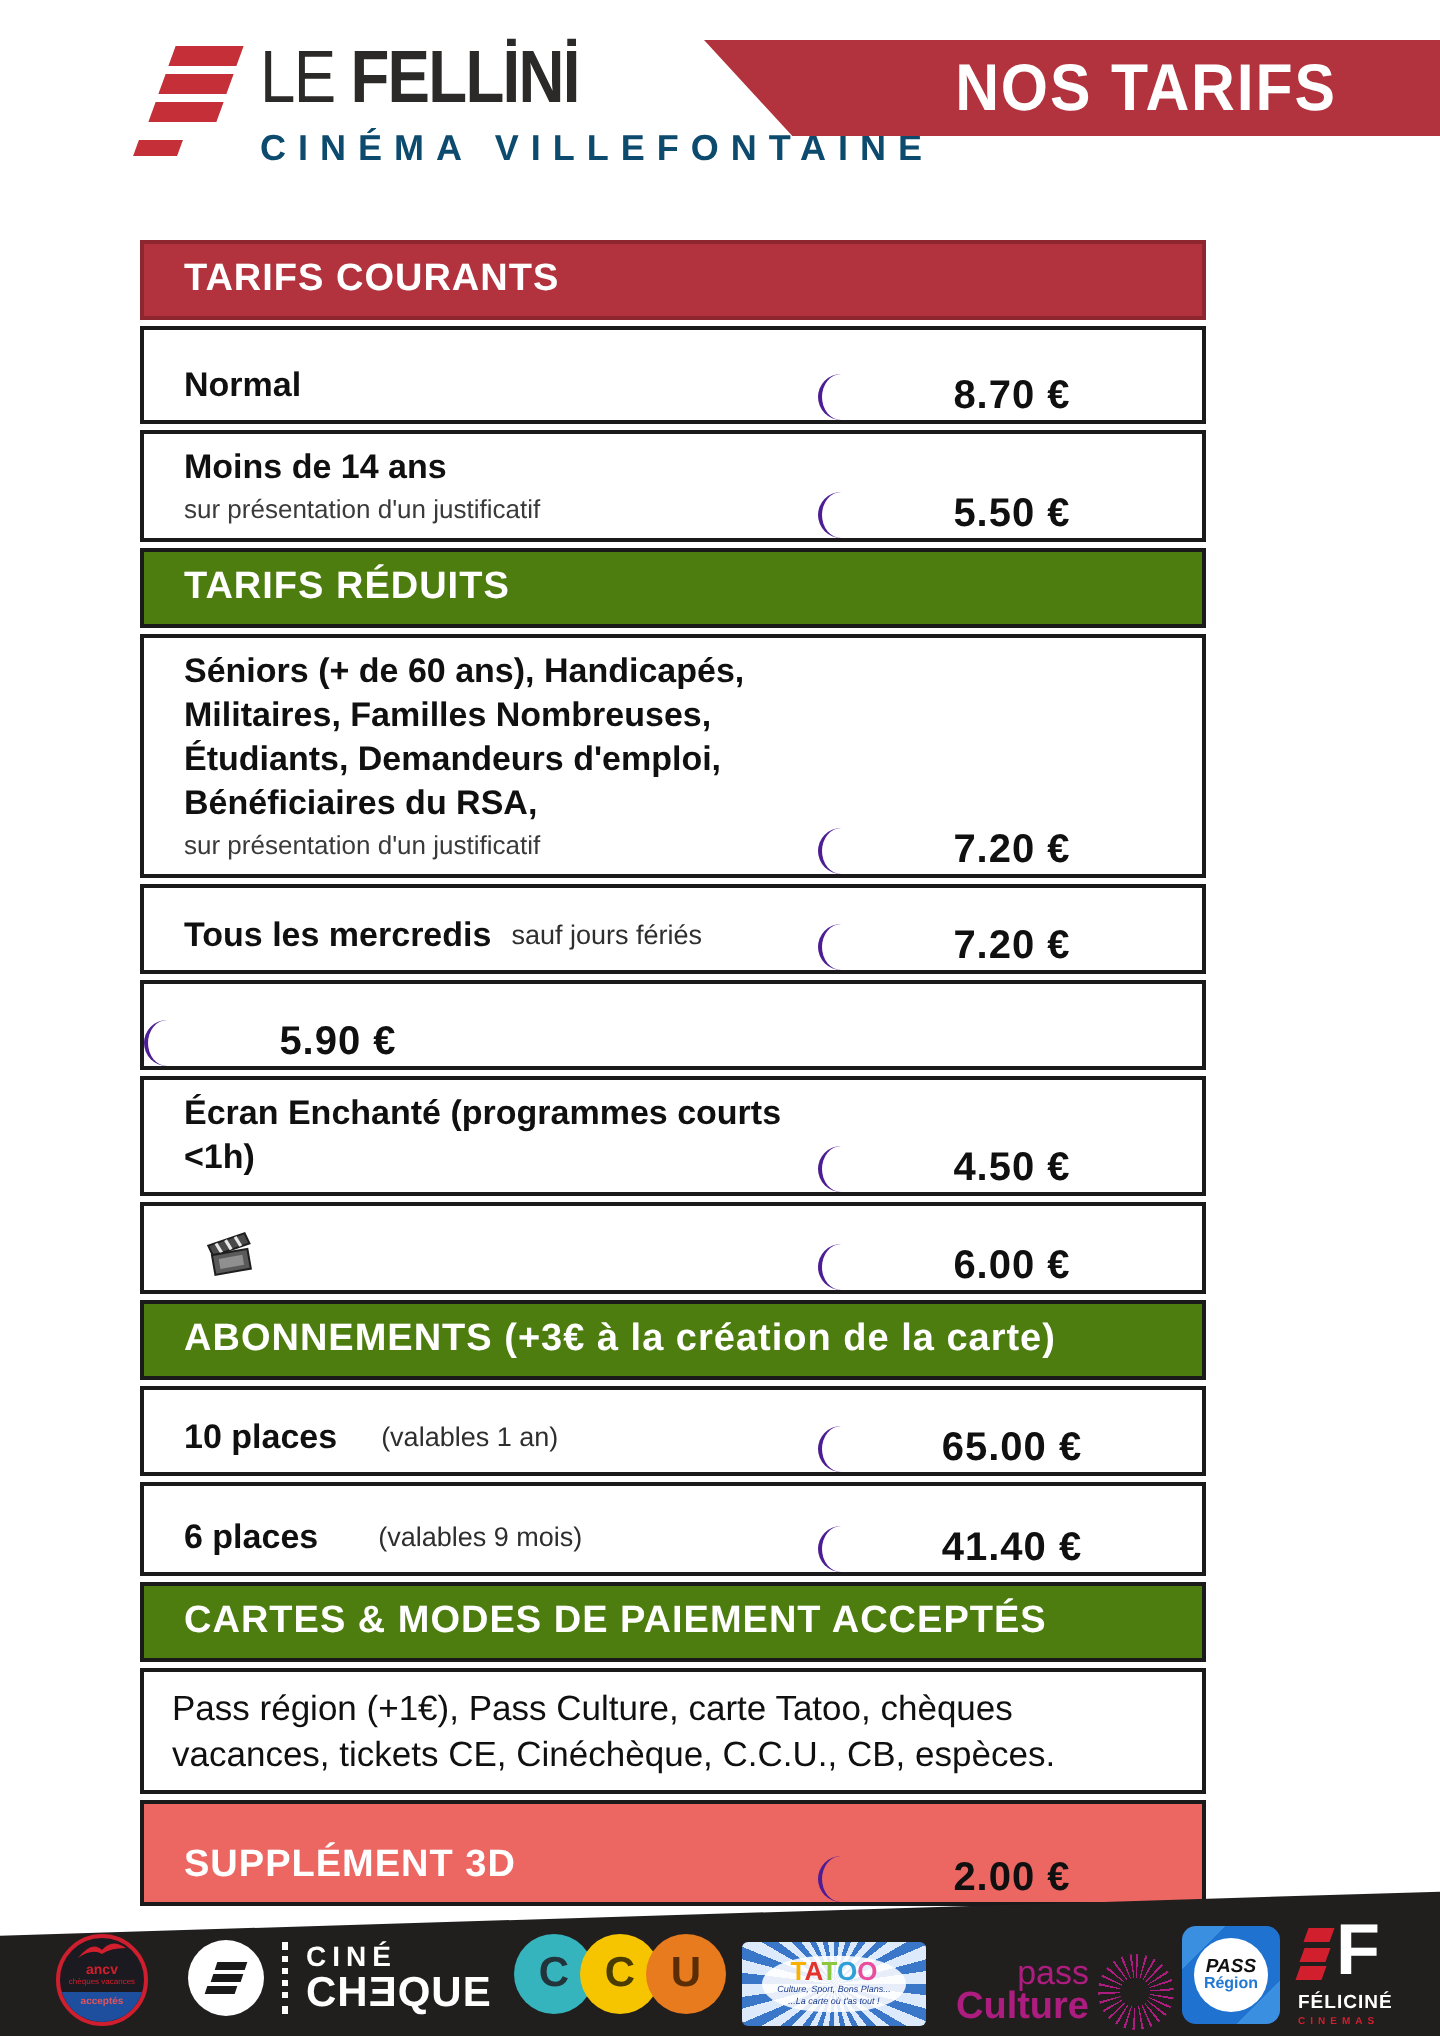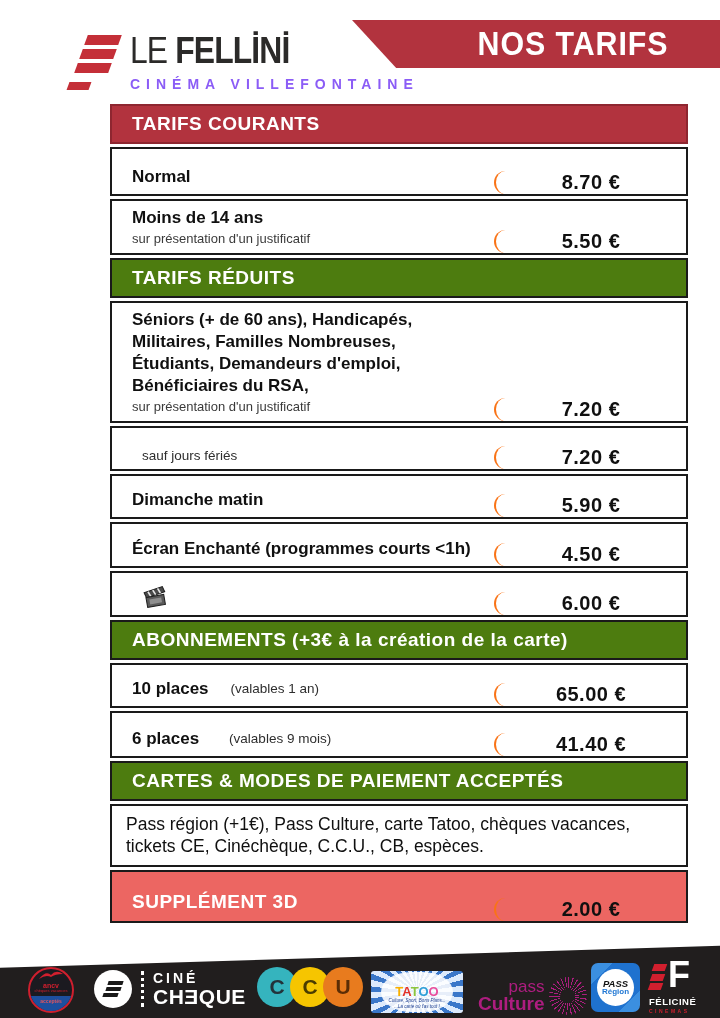--- a/index.html
+++ b/index.html
@@ -1,47 +1,47 @@
 <!DOCTYPE html>
 <html><head>
 <meta charset="utf-8">
 <style>
   html,body{margin:0;padding:0;}
   body{
     width:720px;height:1018px;position:relative;overflow:hidden;
     background:#ffffff;font-family:"Liberation Sans","DejaVu Sans",sans-serif;
   }
   
-  .logo-wrap{position:absolute;left:76px;top:32px;display:flex;}
+  .logo-wrap{position:absolute;left:76px;top:20px;display:flex;}
   .logo-bars{display:flex;flex-direction:column;margin-top:3px;}
   .logo-bars .bar{width:34px;height:10px;background:#c42f38;transform:skewX(-20deg);margin-bottom:4px;}
   .logo-bars .bar.b1{margin-left:10px;}
   .logo-bars .bar.b2{margin-left:5px;}
   .logo-bars .bar.b3{margin-left:0px;}
   .logo-bars .bar.b4{width:22px;height:8px;margin-left:-8px;margin-top:5px;}
   .logo-text{margin-left:10px;}
   .logo-title{transform:scaleX(0.86);transform-origin:left;white-space:nowrap;
     font-size:37px;line-height:1;color:#2b2a29;font-weight:400;letter-spacing:-1px;}
   .logo-title b{font-weight:800;}
-  .logo-sub{color:#8b5cf6;font-size:14px;font-weight:700;letter-spacing:6px;margin-top:7px;white-space:nowrap;}
+  .logo-sub{color:#0c4a6e;font-size:18px;font-weight:700;letter-spacing:6px;margin-top:7px;white-space:nowrap;}
   .banner{position:absolute;top:20px;right:0;width:368px;height:48px;background:#b2333e;
     clip-path:polygon(0 0,100% 0,100% 100%,12% 100%);
     display:flex;align-items:center;justify-content:flex-end;box-sizing:border-box;padding-right:52px;}
   .banner-title{color:#fff;font-size:33px;font-weight:700;letter-spacing:1px;transform:scaleX(0.92);transform-origin:right;white-space:nowrap;}
 
   
-  .price-table{position:absolute;left:70px;top:104px;width:578px;margin-left:40px;}
+  .price-table{position:absolute;left:70px;top:120px;width:533px;}
   .box{box-sizing:border-box;border:2px solid #1a1a1a;margin-bottom:3px;background:#fff;}
   .sec-header{display:flex;align-items:center;height:40px;padding:0 20px;color:#fff;
     font-weight:700;font-size:19px;letter-spacing:.5px;white-space:nowrap;}
   .sec-header.dark{background:#b2333e;border-color:#8e2630;}
   .sec-header.coral{background:#4d7c0f;border-color:#1a1a1a;}
   .row{display:flex;align-items:flex-end;}
   .label-cell{flex:1;display:flex;flex-direction:column;justify-content:center;padding:6px 12px 6px 20px;}
-  .price-cell{width:190px;border-left:2px solid #f97316;display:flex;align-items:center;justify-content:center;
+  .price-cell{width:190px;border-left:2px solid #4c1d95;display:flex;align-items:center;justify-content:center;
     font-weight:700;font-size:20px;color:#101010;letter-spacing:.5px;border-radius:16px;}
   .lbl-line{display:flex;align-items:center;flex-wrap:wrap;}
   .label{font-weight:700;font-size:17px;color:#101010;line-height:1.3;}
   .note{font-weight:400;font-size:13.5px;color:#2e2e2e;margin-left:10px;}
   .sub{font-weight:400;font-size:13px;color:#3a3a3a;margin-top:2px;line-height:1.2;}
   .full-cell{padding:7px 12px 7px 14px;font-weight:400;font-size:17.5px;color:#101010;line-height:1.3;}
   .supplement{background:#ec6662;}
   .supplement .label{color:#ffffff;font-size:19px;letter-spacing:.5px;}
   .clap-icon{margin-left:10px;flex:0 0 auto;}
 
@@ -72,21 +72,21 @@
   .ccu .c{width:40px;height:40px;border-radius:50%;display:flex;align-items:center;justify-content:center;
     font-weight:800;font-size:21px;color:#23333a;}
   .ccu .c+.c{margin-left:-7px;}
   .ccu .c.teal{background:#35b4be;}
   .ccu .c.yellow{background:#f6c500;color:#4a3c00;}
   .ccu .c.orange{background:#e87b1e;color:#5a2d06;}
   
   .tatoo{left:371px;top:41px;width:92px;height:42px;border-radius:3px;overflow:hidden;
     background:repeating-conic-gradient(#3a77c9 0deg 7deg,#dceafc 7deg 15deg);
     display:flex;flex-direction:column;align-items:center;justify-content:center;}
-  .tatoo .t-card{background:rgba(255,255,255,.88);border-radius:50%/60%;padding:13px 8px 2px;text-align:center;}
+  .tatoo .t-card{background:rgba(255,255,255,.88);border-radius:50%/60%;padding:1px 8px 2px;text-align:center;}
   .tatoo .t-title{font-weight:800;font-size:13px;line-height:1;}
   .tatoo .t-title span:nth-child(1){color:#f9b000;}
   .tatoo .t-title span:nth-child(2){color:#e3332a;}
   .tatoo .t-title span:nth-child(3){color:#8dc63f;}
   .tatoo .t-title span:nth-child(4){color:#2f9fd8;}
   .tatoo .t-title span:nth-child(5){color:#e94e9c;}
   .tatoo .t-sub{font-size:4.5px;color:#1a3c8f;line-height:1.3;font-style:italic;}
   
   .pass-culture{left:478px;top:47px;display:flex;align-items:center;}
   .pc-text{text-align:right;color:#ad1d7f;line-height:.95;}
@@ -166,31 +166,27 @@
       <div class="lbl-line">
           <span class="label">Séniors (+ de 60 ans), Handicapés, Militaires, Familles Nombreuses, Étudiants, Demandeurs d'emploi, Bénéficiaires du RSA,</span>
         </div>
       <div class="sub">sur présentation d'un justificatif</div>
     </div>
     <div class="price-cell">7.20 €</div>
   </div>
   <div class="box row" style="min-height:45px">
     <div class="label-cell">
         <div class="lbl-line">
+      <span class="label">Tous les mercredis</span>
       <span class="note">sauf jours fériés</span>
     </div>
       </div>
     <div class="price-cell">7.20 €</div>
   </div>
   <div class="box row" style="min-height:45px">
-    <div class="label-cell">
-        <div class="lbl-line">
-          <span class="label">Dimanche matin</span>
-        </div>
-      </div>
     <div class="price-cell">5.90 €</div>
   </div>
   <div class="box row" style="min-height:46px">
     <div class="label-cell">
         <div class="lbl-line">
           <span class="label">Écran Enchanté (programmes courts &lt;1h)</span>
         </div>
       </div>
     <div class="price-cell">4.50 €</div>
   </div>

